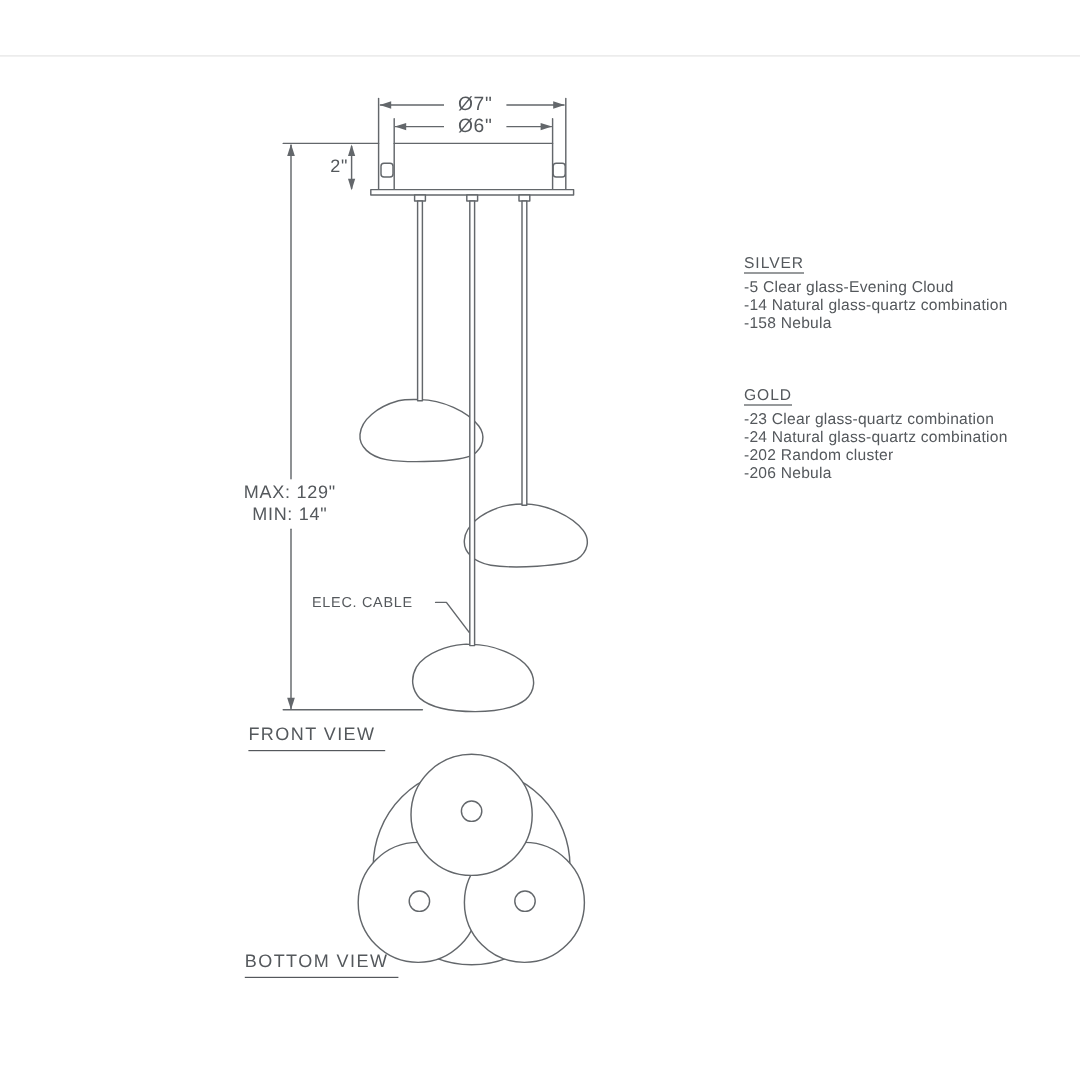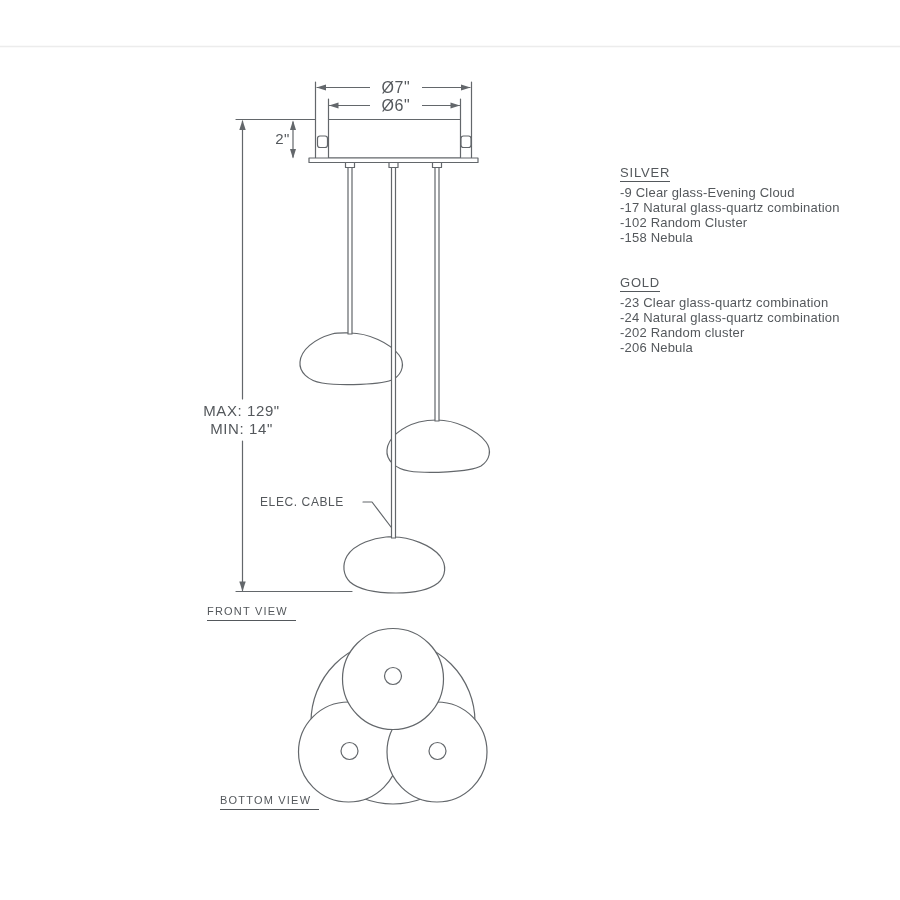--- a/index.html
+++ b/index.html
@@ -13,32 +13,33 @@
   .lbl{
     position:absolute;
     color:#54585c;
     letter-spacing:0.6px;
     white-space:nowrap;
     line-height:1.1;
   }
   .dim{font-size:16px;}
   .dim-mask{background:#fff;padding:0 3px;text-align:center;}
   .view-label{
-    font-size:11px;
+    font-size:15px;
     letter-spacing:1.2px;
     border-bottom:1.6px solid #54585c;
     padding:0 8px 3px 0;
   }
   .finish-block{position:absolute;left:620px;font-size:13px;letter-spacing:0.2px;}
   .finish-heading{
     display:inline-block;
     border-bottom:1.3px solid #54585c;
     padding-bottom:1px;
     margin-bottom:3px;
     letter-spacing:0.8px;
+    margin-top:46px;
   }
   .finish-item{line-height:15px;}
   .ctr{text-align:center;}
   .rt{text-align:right;}
 </style>
 </head>
 <body>
 
 <div id="stage">
 
@@ -111,27 +112,26 @@
   <span class="lbl dim rt" style="left:266px;top:131px;width:24px;font-size:15px;">2"</span>
 
   <span class="lbl ctr" style="left:179px;top:403px;width:125px;font-size:15px;">MAX: 129"</span>
 
   <span class="lbl ctr" style="left:179px;top:420.5px;width:125px;font-size:15px;">MIN: 14"</span>
 
   <span class="lbl" style="left:260px;top:496px;font-size:12px;">ELEC. CABLE</span>
 
   <span class="lbl view-label" style="left:207px;top:605px;">FRONT VIEW</span>
 
-  <span class="lbl view-label" style="left:220px;top:794px;">BOTTOM VIEW</span>
+  <span class="lbl view-label" style="left:204px;top:794px;">BOTTOM VIEW</span>
 
   <div class="finish-block" style="top:165px;">
     <div class="finish-heading">SILVER</div>
-    <div class="finish-item">-9 Clear glass-Evening Cloud</div>
-    <div class="finish-item">-17 Natural glass-quartz combination</div>
-    <div class="finish-item">-102 Random Cluster</div>
+    <div class="finish-item">-5 Clear glass-Evening Cloud</div>
+    <div class="finish-item">-14 Natural glass-quartz combination</div>
     <div class="finish-item">-158 Nebula</div>
   </div>
 
   <div class="finish-block" style="top:275px;">
     <div class="finish-heading">GOLD</div>
     <div class="finish-item">-23 Clear glass-quartz combination</div>
     <div class="finish-item">-24 Natural glass-quartz combination</div>
     <div class="finish-item">-202 Random cluster</div>
     <div class="finish-item">-206 Nebula</div>
   </div>

